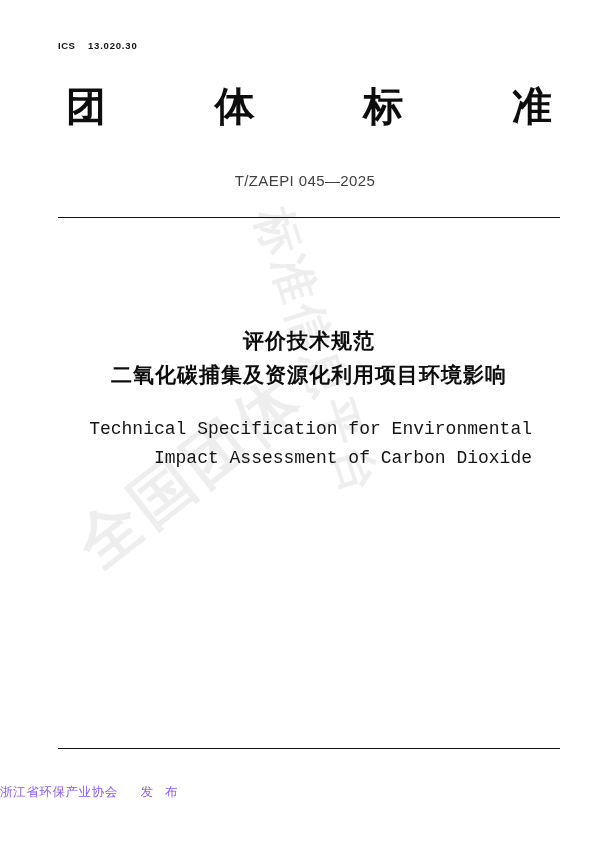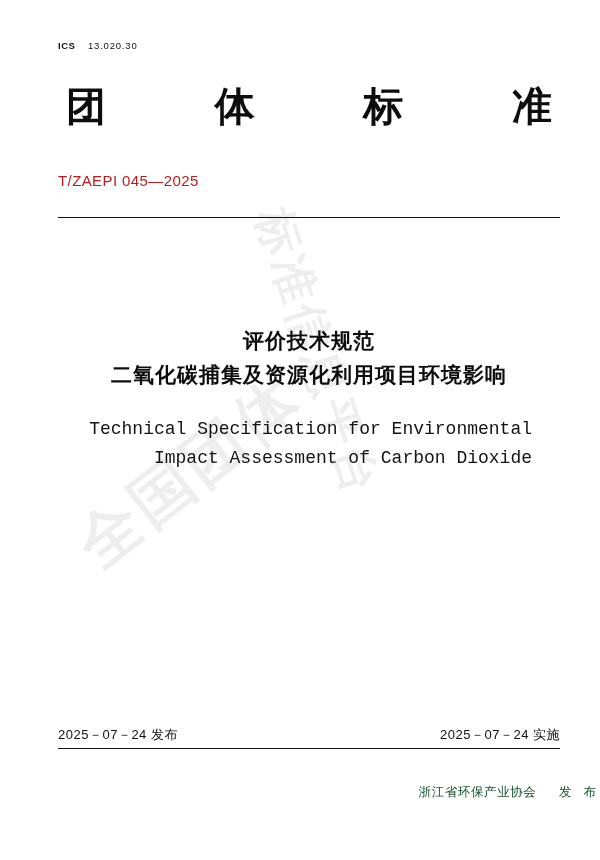--- a/index.html
+++ b/index.html
@@ -78,46 +78,46 @@
   .ics-row {
     display: flex;
     align-items: baseline;
   }
   .ics-label {
     font-weight: bold;
     width: 30px;
     letter-spacing: 0.5px;
   }
   .ics-value {
-    font-weight: normal;
+    font-weight: bold;
     letter-spacing: 0.8px;
   }
 
   
   .std-title {
     margin-top: 26px;
     display: flex;
     justify-content: space-between;
     font-family: "DejaVu Sans", sans-serif;
     font-size: 40px;
     font-weight: bold;
     letter-spacing: 0;
     padding: 0 8px 0 8px;
     color: #0d0d0d;
   }
   .std-title span { display: inline-block; }
 
   
   .std-number {
     margin-top: 38px;
-    text-align: left;
+    text-align: center;
     font-family: "Liberation Sans", sans-serif;
     font-size: 15px;
     letter-spacing: 0.4px;
-    color: #b91c1c;
+    color: #404040;
     padding-right: 8px;
   }
 
   
   .rule-top {
     margin-top: 28px;
     border-top: 1.6px solid #111;
   }
 
   
@@ -163,25 +163,25 @@
     top: 748px;
     border-top: 1.6px solid #111;
   }
 
   
   .publisher {
     position: absolute;
     left: 0;
     right: 0;
     top: 784px;
-    text-align: right;
+    text-align: left;
     font-family: "DejaVu Sans", sans-serif;
     font-size: 12.5px;
     letter-spacing: 0.6px;
-    color: #14532d;
+    color: #8b5cf6;
   }
   .publisher .issue {
     margin-left: 18px;
     letter-spacing: 4px;
   }
 </style>
 </head>
 <body>
 
 <div class="page">
@@ -212,24 +212,20 @@
     <div class="rule-top"></div>
 
     <div class="subject">
       <div class="subject-cn">评价技术规范</div>
       <div class="subject-cn">二氧化碳捕集及资源化利用项目环境影响</div>
       <div class="subject-en">Technical Specification for Environmental Impact Assessment of Carbon Dioxide</div>
     </div>
 
   </div>
 
-  <div class="dates">
-    <div>2025－07－24 发布</div>
-    <div>2025－07－24 实施</div>
-  </div>
   <div class="rule-bottom"></div>
 
   <div class="publisher">
     <span>浙江省环保产业协会</span>
     <span class="issue">发 布</span>
   </div>
 
 </div>
 
 </body></html>

